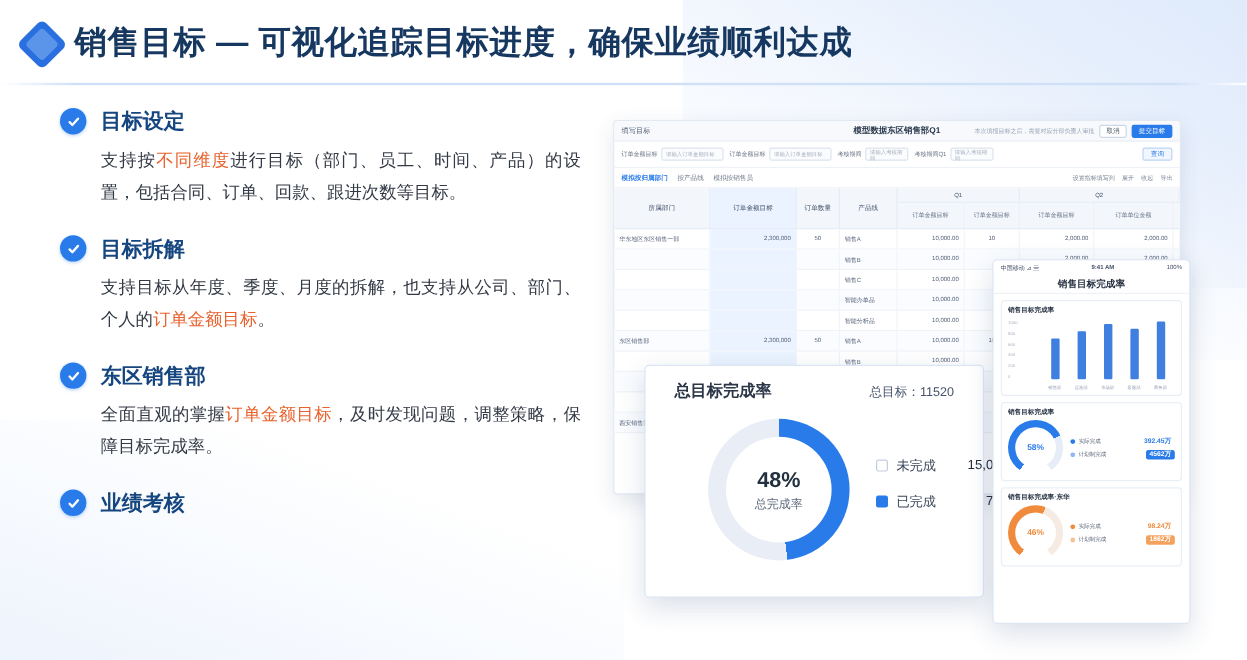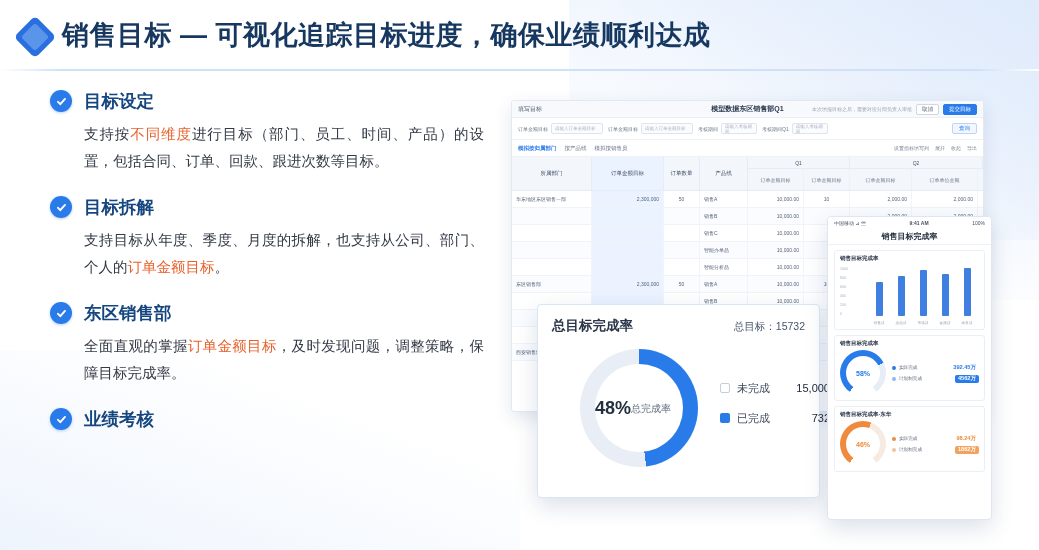--- a/index.html
+++ b/index.html
@@ -128,35 +128,35 @@
   .c.right { justify-content:flex-end; }
   .c.center { justify-content:center; }
   .row-alt { background:#fafcff; }
   .col-sel { background:#eaf3ff; }
 
   
   .win-donut {
     position:absolute; left:29px; top:208px; width:283px; height:194px;
     background:#fff; border:1px solid #dbe6f5; border-radius:4px;
     box-shadow:0 8px 22px rgba(30,60,110,.16);
-    padding:12px 14px;
+    padding:12px 24px;
   }
   .donut-head { display:flex; align-items:baseline; }
   .donut-title { font-size:13.5px; color:#2b3648; font-weight:bold; }
   .donut-total { margin-left:auto; font-size:10.5px; color:#46536b; }
   .donut-area { position:relative; margin-top:12px; height:140px; }
   .donut-wrap { position:absolute; left:28px; top:2px; width:118px; height:118px; }
   .donut {
     width:118px; height:118px; border-radius:50%;
     background: conic-gradient(#2a7bea 0deg 173deg, #e9eef6 173deg 360deg);
     display:flex; align-items:center; justify-content:center;
   }
   .donut-hole {
     width:88px; height:88px; border-radius:50%; background:#fff;
-    display:flex; align-items:center; justify-content:flex-start;
+    display:flex; flex-direction:column; align-items:center; justify-content:center;
   }
   .donut-pct { font-size:18px; font-weight:bold; color:#22303f; }
   .donut-sub { font-size:10px; color:#5d6a7d; margin-top:2px;}
   .legend { position:absolute; left:168px; top:26px; width:110px; }
   .leg-row { display:flex; align-items:center; height:30px; font-size:11px; color:#3b465a;}
   .leg-sq { width:10px; height:10px; border-radius:2px; margin-right:7px; }
   .leg-val { margin-left:auto; color:#222c3c; }
 
   
   .win-phone {
@@ -407,21 +407,21 @@
         <div class="c center" style="width:46px"></div>
         <div class="c right" style="width:62px"></div>
         <div class="c right" style="width:66px"></div>
       </div>
     </div>
   </div>
 
   <div class="win-donut">
     <div class="donut-head">
       <span class="donut-title">总目标完成率</span>
-      <span class="donut-total">总目标：15732</span>
+      <span class="donut-total">总目标：11520</span>
     </div>
     <div class="donut-area">
       <div class="donut-wrap">
         <div class="donut">
           <div class="donut-hole">
             <span class="donut-pct">48%</span>
             <span class="donut-sub">总完成率</span>
           </div>
         </div>
       </div>

